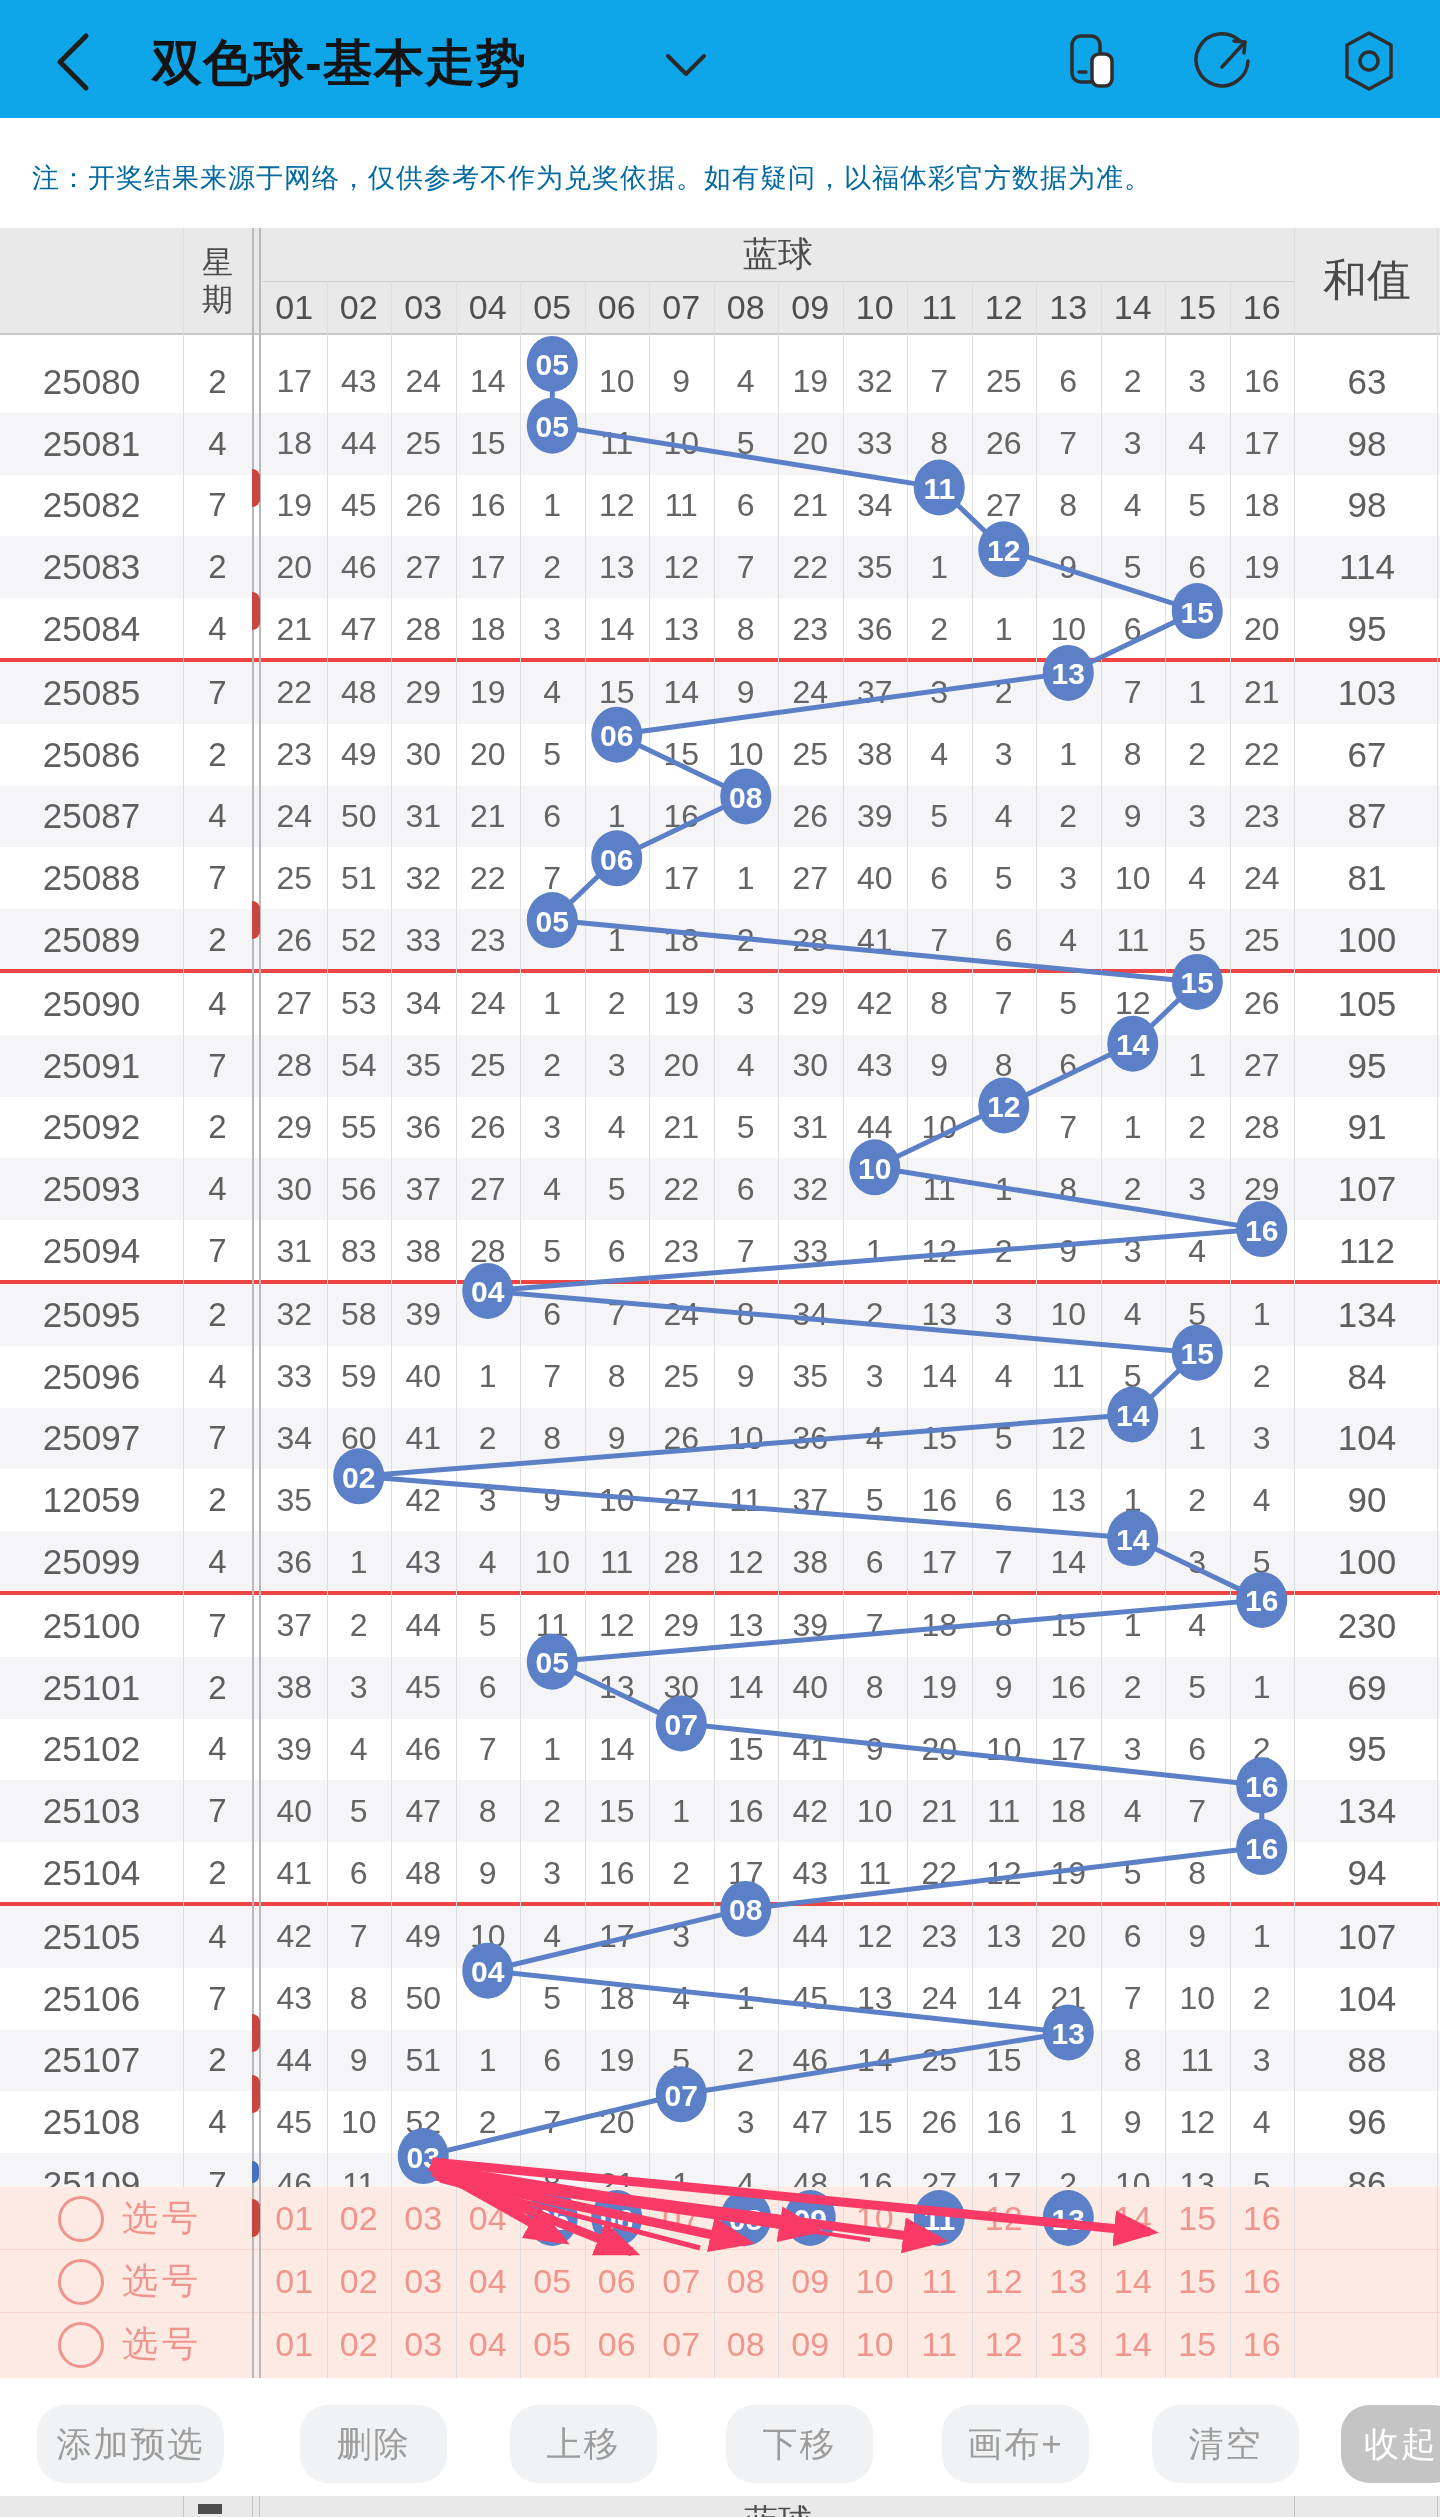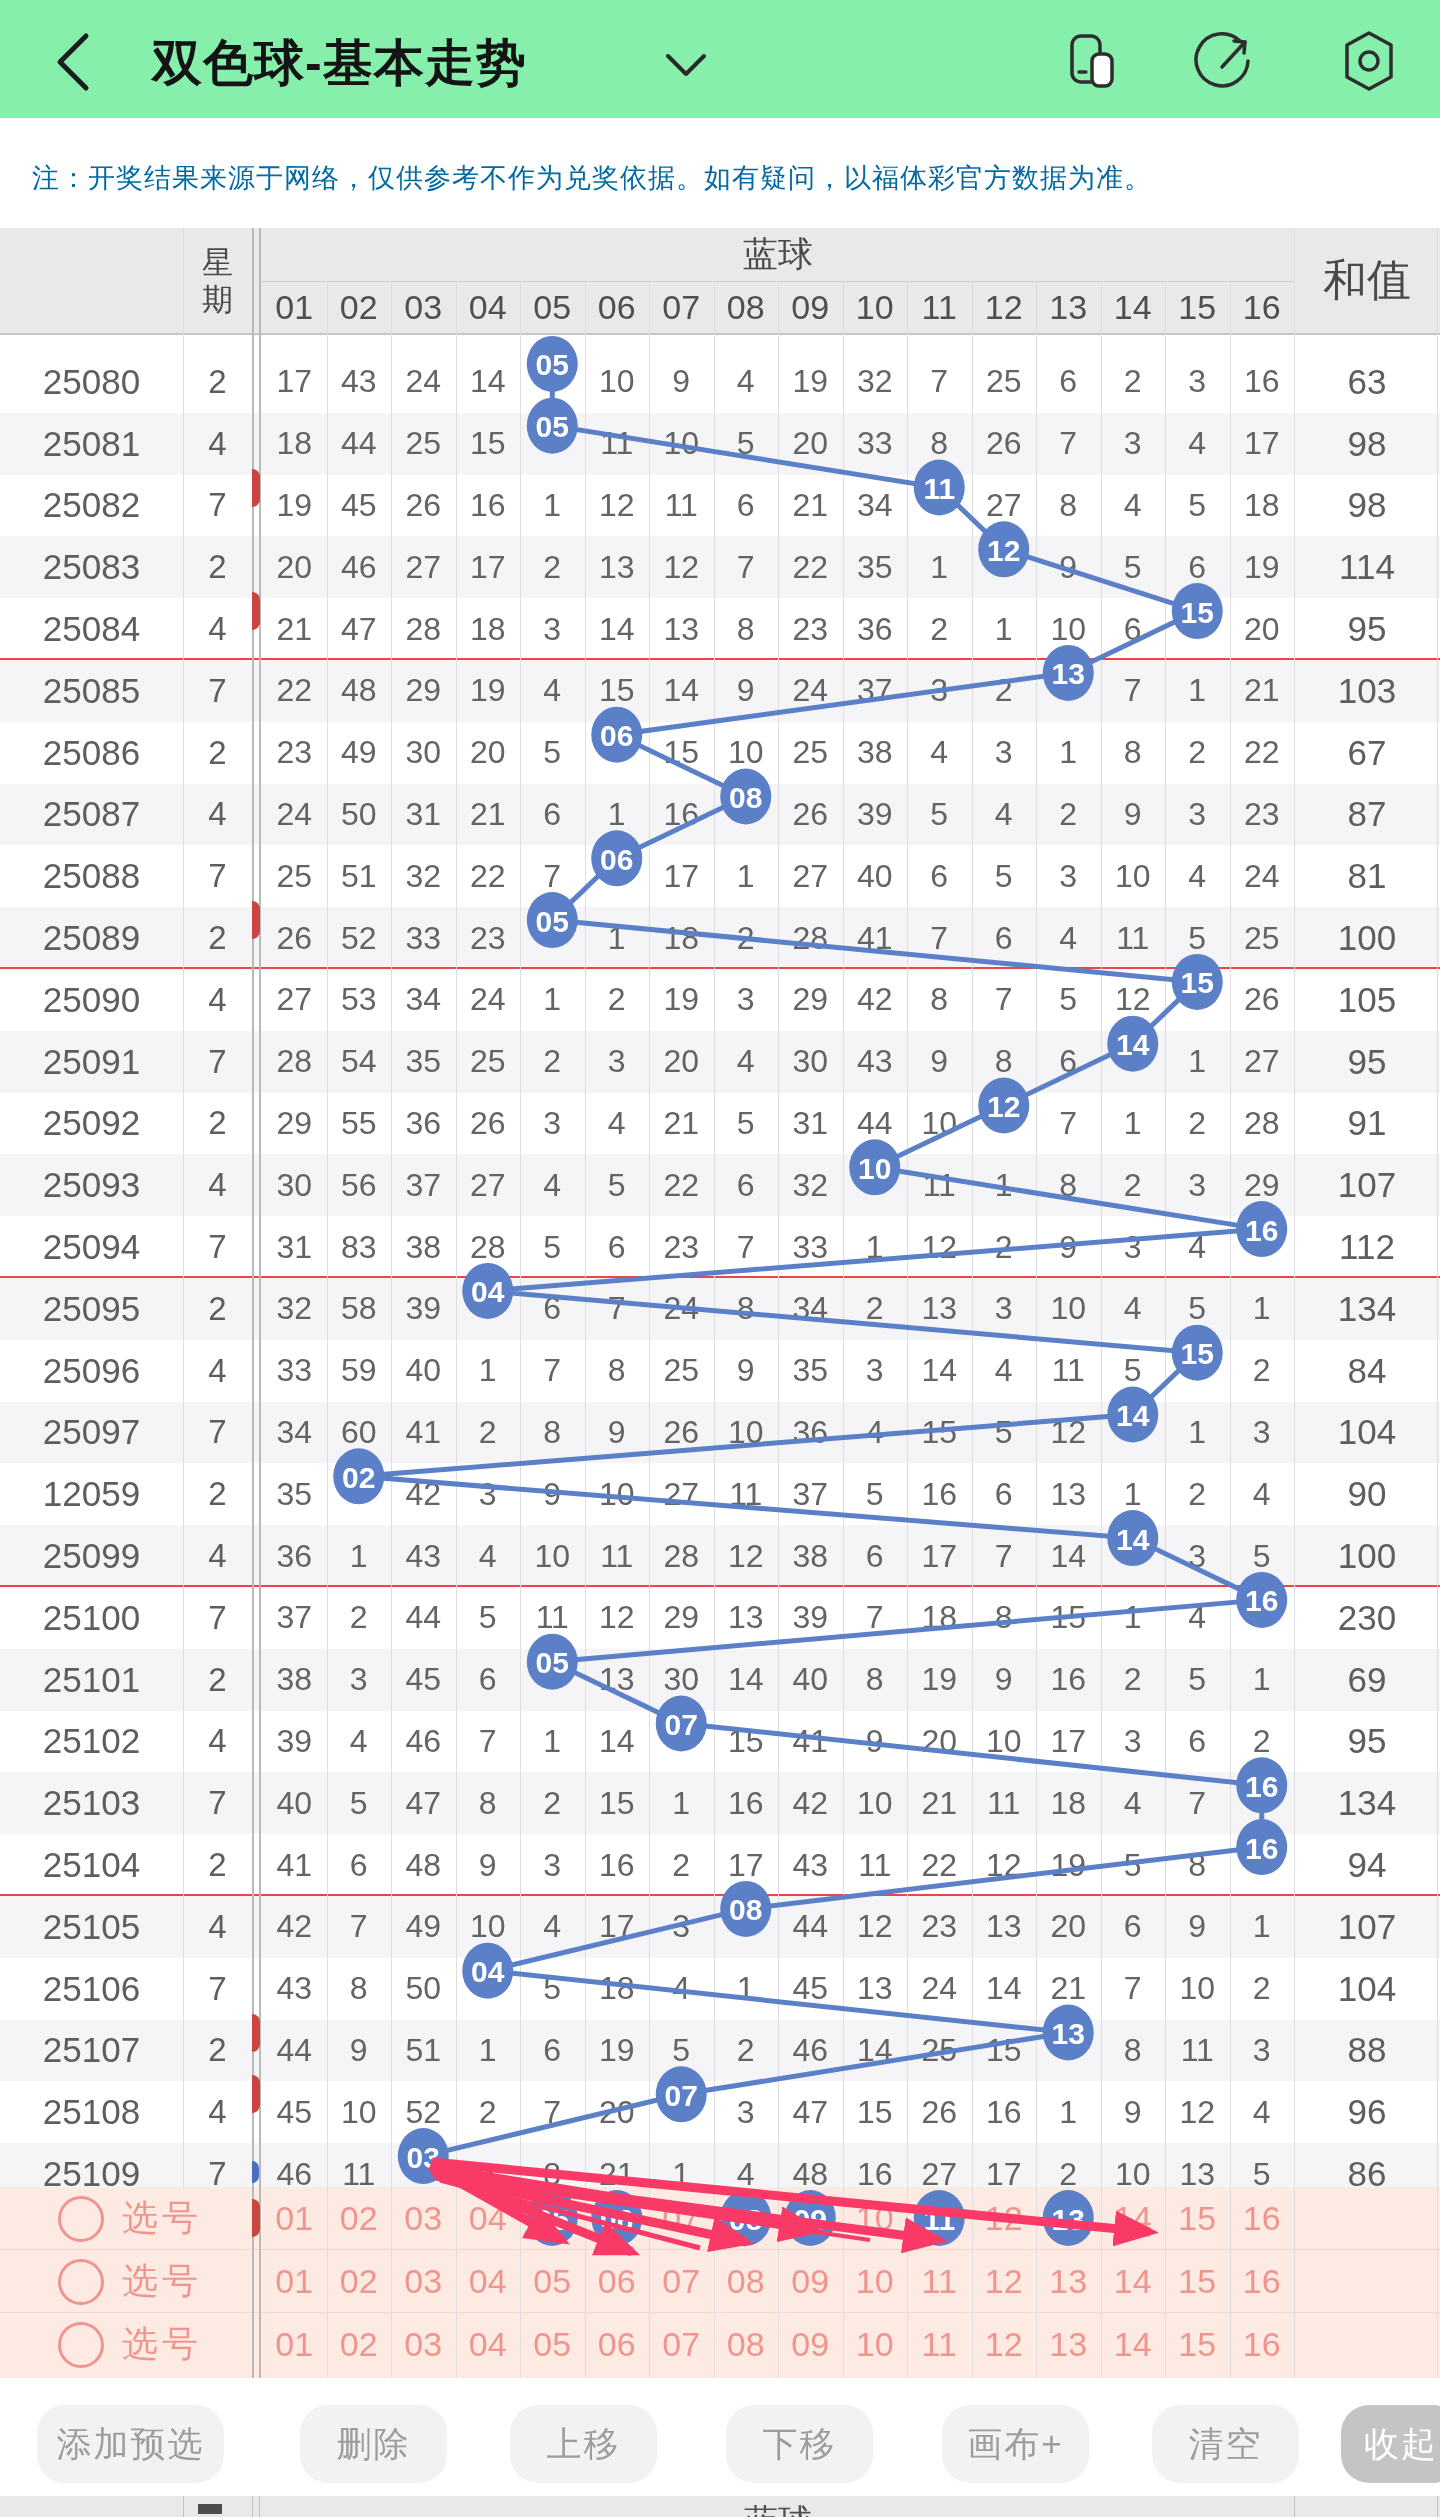--- a/index.html
+++ b/index.html
@@ -1,40 +1,40 @@
 <!DOCTYPE html>
 <html><head>
 <meta charset="utf-8">
 <style>
   html,body{margin:0;padding:0}
   body{width:1440px;height:2517px;position:relative;overflow:hidden;background:#fff;
        font-family:"Liberation Sans","DejaVu Sans",sans-serif;-webkit-font-smoothing:antialiased}
   .abs{position:absolute}
   
-  #topbar{left:0;top:0;width:1440px;height:118px;background:#86efac;z-index:10}
+  #topbar{left:0;top:0;width:1440px;height:118px;background:#0ea5e9;z-index:10}
   #page-title{left:152px;top:30px;font-size:50px;font-weight:700;color:#141414;letter-spacing:1px}
   #notice{left:32px;top:160px;font-size:27px;color:#0369a1;letter-spacing:1px}
   
   #thead{left:0;top:228px;width:1440px;height:105px;background:#e9e9e9;border-bottom:2px solid #c6c6c6;z-index:1}
   .th{position:absolute;display:flex;align-items:center;justify-content:center;color:#4a4a4a}
   #th-period{left:0;top:0;width:183px;height:105px;font-size:35px;gap:8px}
   #th-week{left:183px;top:0;width:69px;height:105px;flex-direction:column;font-size:31px;line-height:37px}
   #th-blue{left:262px;top:0;width:1032px;height:53px;font-size:35px;border-bottom:1px solid #cfcfcf}
   #th-sum{left:1294px;top:0;width:146px;height:105px;font-size:44px}
   #ball-header-row{position:absolute;left:262px;top:53px;width:1032px;height:52px;display:flex}
   .ball-h-cell{width:64.5px;height:52px;display:flex;align-items:center;justify-content:center;
                font-size:34px;color:#4f4f4f}
   .sort-stack{display:flex;flex-direction:column;align-items:center;gap:4px}
   .tri-up{width:0;height:0;border-left:10px solid transparent;border-right:10px solid transparent;border-bottom:14px solid #de352c}
   .tri-dn{width:0;height:0;border-left:10px solid transparent;border-right:10px solid transparent;border-top:14px solid #3c3c3c}
   
   #rows{left:0;top:351px;width:1440px;z-index:1}
   .row{display:flex;height:61.8px;align-items:center;background:#fff}
   .row.alt{background:#f5f5f7}
-  .row.grp{border-top:2px solid #ef4444;margin-top:-2px}
+  .row.grp{border-top:4px solid #ef4444;margin-top:-2px}
   .r-period{width:183px;text-align:center;font-size:35px;color:#5e5e5e}
   .r-week{width:69px;text-align:center;font-size:33px;color:#5e5e5e}
   .r-gap{width:10px}
   .r-cell{width:64.5px;text-align:center;font-size:32px;color:#646464}
   .r-sum{width:146px;text-align:center;font-size:35px;color:#5e5e5e}
   
   #selarea{left:0;top:2187px;width:1440px;height:191px;background:#fceae3;z-index:1}
   .selrow{position:relative;height:62px;display:flex;align-items:center}
   .selrow + .selrow{border-top:1px solid #f6d8ce}
   .sel-radio{position:absolute;left:58px;top:9px;width:40px;height:40px;border:3px solid #f0958d;border-radius:50%}

